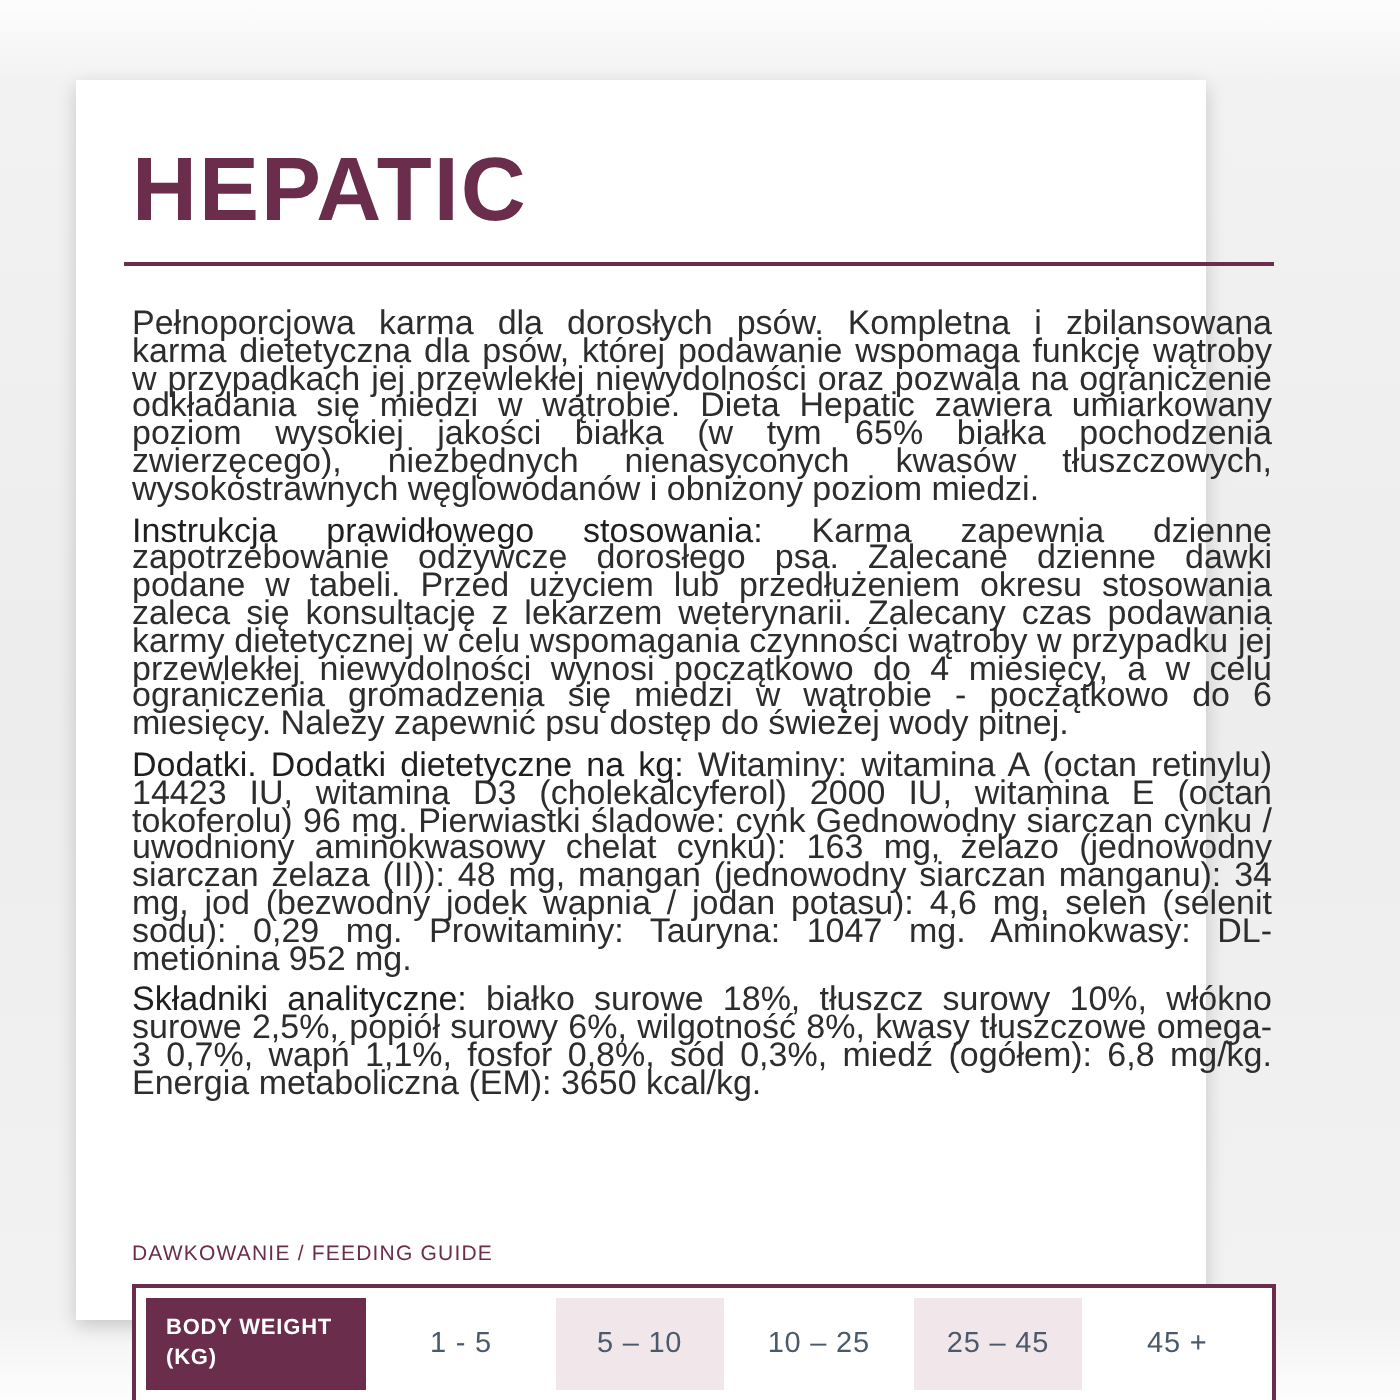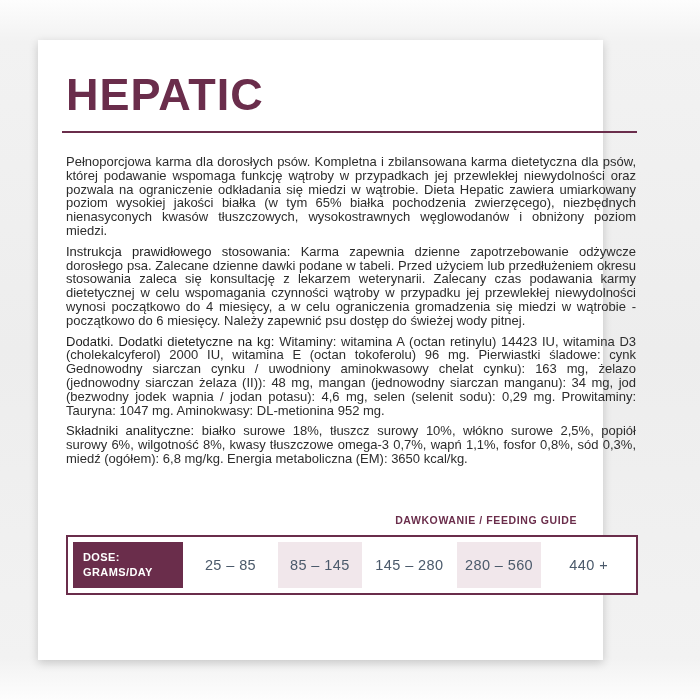--- a/index.html
+++ b/index.html
@@ -33,34 +33,33 @@
   }
   .title-rule {
     border: none;
     border-top: 2px solid #6a2d4b;
     margin: 14px 0 0 -4px;
     width: 575px;
   }
   .body-copy {
     margin-top: 22px;
     width: 570px;
-    font-size: 13px;
+    font-size: 17px;
     line-height: 13.8px;
     color: #2d2d2d;
     text-align: justify;
   }
   .body-copy p { margin-bottom: 7px; }
   .body-copy b { font-weight: 400; color: #1f1f1f; }
   .feeding-heading {
-    margin-top: 48px;
+    margin-top: 72px;
     font-size: 10.5px;
-    font-weight: 700;
+    font-weight: 400;
     letter-spacing: 0.6px;
     color: #6a2d4b;
-    text-align: right;
   }
   table.feeding-table {
     margin-top: 9px;
     width: 572px;
     border-collapse: separate;
     border-spacing: 5px;
     border: 2px solid #6a2d4b;
     background: #ffffff;
   }
   table.feeding-table th {
@@ -106,20 +105,28 @@
 
       <p><b>Składniki analityczne:</b><span> białko surowe 18%, tłuszcz surowy 10%, włókno surowe 2,5%, popiół surowy 6%, wilgotność 8%, kwasy tłuszczowe omega-3 0,7%, wapń 1,1%, fosfor 0,8%, sód 0,3%, miedź (ogółem): 6,8 mg/kg. Energia metaboliczna (EM): 3650 kcal/kg.</span></p>
 
     </div>
 
     <div class="feeding-heading">DAWKOWANIE / FEEDING GUIDE</div>
 
     <table class="feeding-table">
       <tbody>
         <tr>
+          <th>BODY WEIGHT (KG)</th>
+          <td>1 - 5</td>
+          <td class="pink">5 – 10</td>
+          <td>10 – 25</td>
+          <td class="pink">25 – 45</td>
+          <td>45 +</td>
+        </tr>
+        <tr>
           <th>DOSE: GRAMS/DAY</th>
           <td>25 – 85</td>
           <td class="pink">85 – 145</td>
           <td>145 – 280</td>
           <td class="pink">280 – 560</td>
           <td>440 +</td>
         </tr>
       </tbody>
     </table>
 

